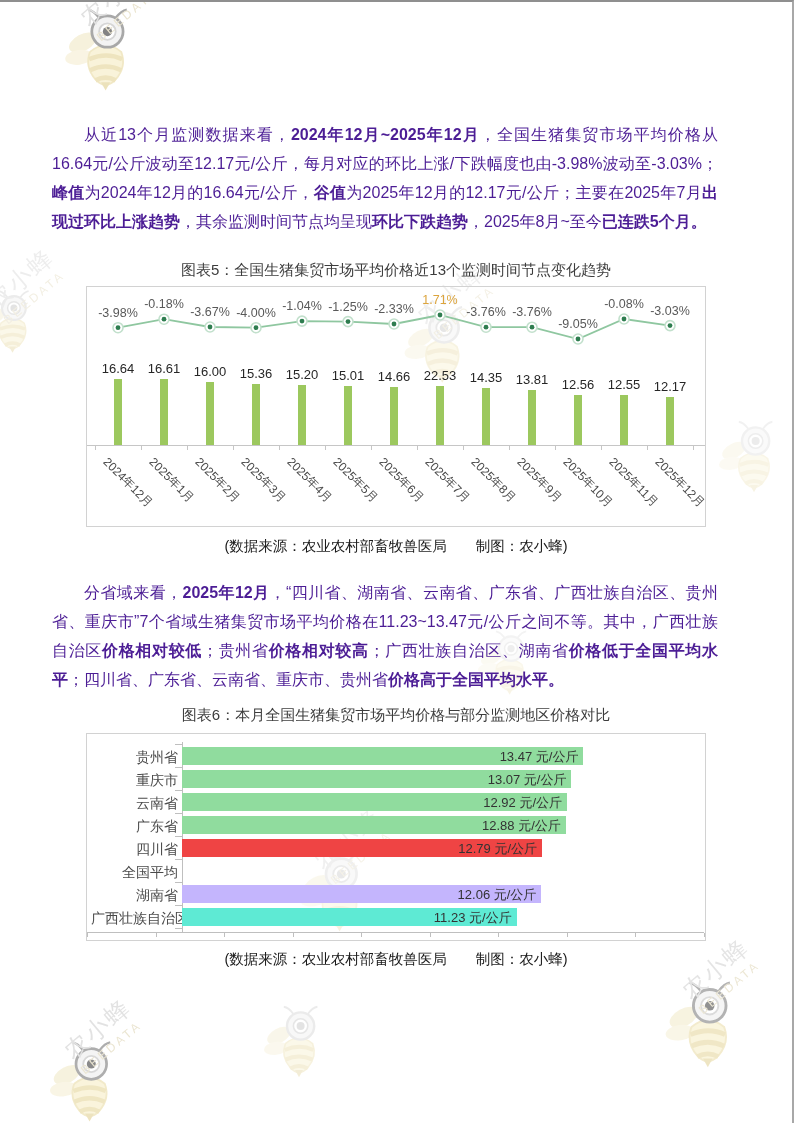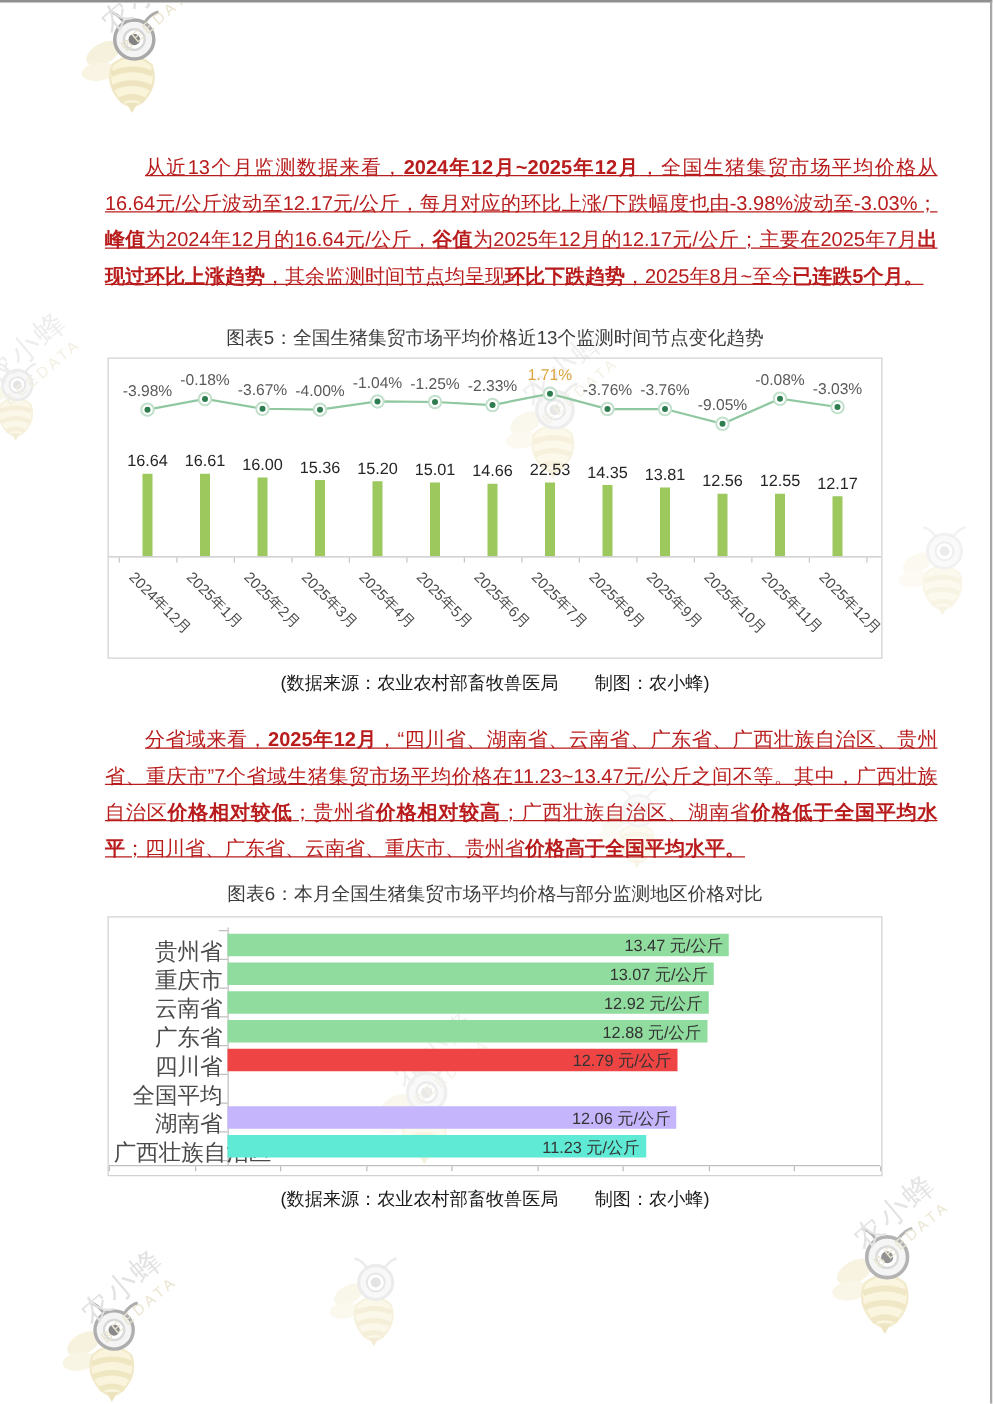--- a/index.html
+++ b/index.html
@@ -19,23 +19,23 @@
   .wm .wm-text {
     position: absolute; left: 44px; top: -6px;
     transform: rotate(-40deg); transform-origin: left bottom;
     white-space: nowrap; text-align: left;
   }
   .wm .wm-name { font-size: 24px; color: #dcdcdc; letter-spacing: 2px; }
   .wm .wm-sub  { font-size: 12px; color: #e6dfc6; letter-spacing: 3px; }
   
   .content { position: relative; z-index: 1; }
   .para {
-    margin: 0 84px; width: 666px;
-    font-size: 16px; line-height: 29px; color: #b91c1c;
-    text-align: justify; text-indent: 2em; text-decoration: underline;
+    margin: 0 52px; width: 666px;
+    font-size: 16px; line-height: 29px; color: #4c1d95;
+    text-align: justify; text-indent: 2em;
   }
   .para .b { font-weight: 700; }
   .para1 { padding-top: 118px; }
   .para2 { margin-top: 22px; }
   .chart-title {
     text-align: center; font-size: 15px; color: #3d3d3d;
   }
   .title5 { margin-top: 25px; }
   .title6 { margin-top: 12px; }
   .chart-caption {
@@ -73,21 +73,21 @@
   }
   .lg-sq { width: 13px; height: 13px; background: #9cc85e; display: inline-block; }
   .lg-line { position: relative; width: 22px; height: 2.5px; background: #4ca167; display: inline-block; margin-left: 18px; }
   .lg-dot {
     position: absolute; left: 8px; top: -2.2px; width: 7px; height: 7px;
     border-radius: 50%; background: #2e7d4f; display: inline-block;
   }
   
   .c6-label {
     position: absolute; left: 4px; width: 87px; text-align: right;
-    font-size: 18px; color: #4a4a4a; white-space: nowrap;
+    font-size: 14px; color: #4a4a4a; white-space: nowrap;
   }
   .c6-bar { position: absolute; left: 95px; height: 18px; }
   .c6-bar span {
     position: absolute; right: 5px; top: 1px;
     font-size: 13px; color: #333333; white-space: nowrap;
   }
   .c6-vaxis { position: absolute; left: 95px; top: 8px; width: 1px; height: 190px; background: #bfbfbf; }
   .c6-haxis { position: absolute; left: 0; top: 198px; width: 617px; height: 1px; background: #bfbfbf; }
   .c6-ltick { position: absolute; left: 88px; width: 7px; height: 1px; background: #bfbfbf; }
   .c6-btick { position: absolute; top: 199px; width: 1px; height: 4px; background: #bfbfbf; }

